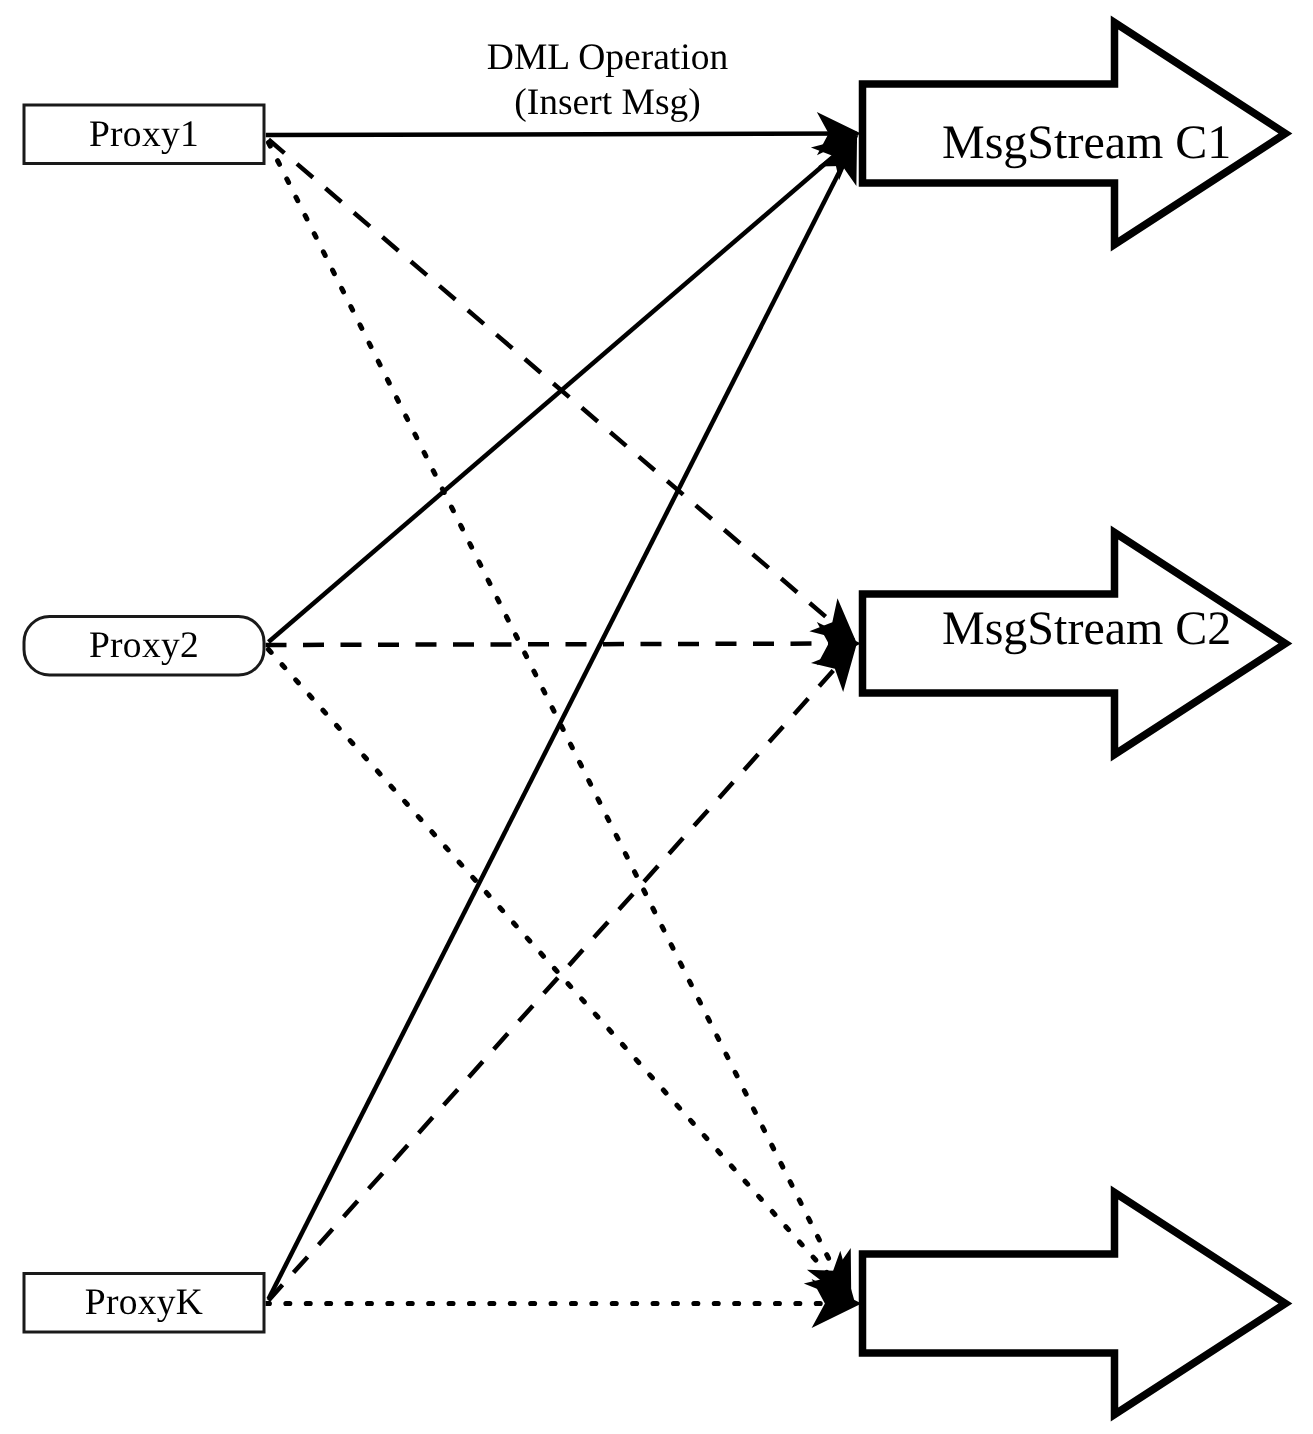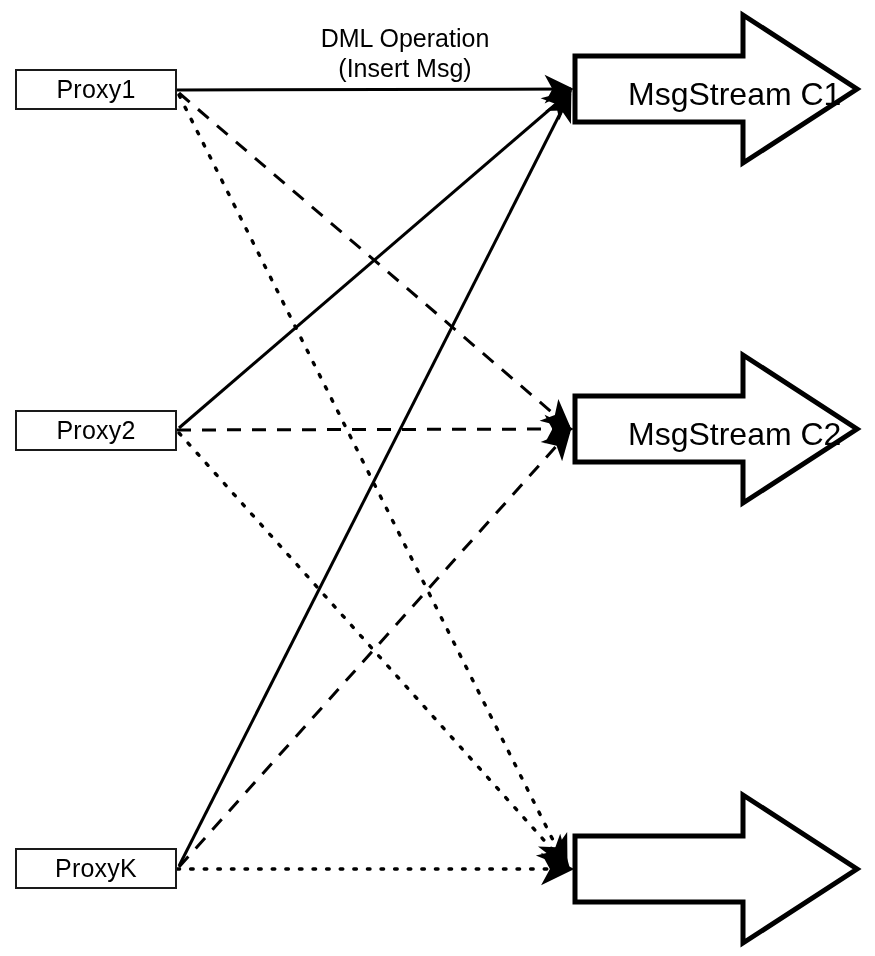--- a/index.html
+++ b/index.html
@@ -1,18 +1,18 @@
 <!DOCTYPE html>
 <html><head>
 <meta charset="utf-8">
 <style>
   html,body{margin:0;padding:0;background:#ffffff;}
   body{width:875px;height:956px;overflow:hidden;
        font-family:"Liberation Sans","DejaVu Sans",sans-serif;}
-  #stage{position:relative;width:875px;height:956px;background:#ffffff;}
+  #stage{position:relative;width:875px;height:956px;background:#ffffff;font-family:Liberation Serif, serif;}
   #wires{position:absolute;left:0;top:0;width:875px;height:956px;}
   .node-box{position:absolute;box-sizing:border-box;background:#ffffff;
             border:2px solid #1a1a1a;display:flex;align-items:center;
             justify-content:center;color:#000000;font-size:25px;
             letter-spacing:.2px;line-height:1;}
   .stream-label{position:absolute;color:#000000;font-size:32px;
                 white-space:nowrap;line-height:1;}
   .caption{position:absolute;color:#000000;font-size:25px;text-align:center;
            line-height:1.18;white-space:pre-line;}
 </style>
@@ -43,24 +43,24 @@
       </g>
   </svg>
 
   <div class="caption" style="left:280px;top:24px;width:250px;">DML Operation
 (Insert Msg)</div>
 
   <div class="node-box" style="left:15px;top:69px;width:162px;height:41px;">
     <span>Proxy1</span>
   </div>
 
-  <div class="node-box" style="left:15px;top:410px;width:162px;height:41px;">
+  <div class="node-box" style="left:15px;top:410px;width:162px;height:41px;border-radius:18px;">
     <span>Proxy2</span>
   </div>
 
   <div class="node-box" style="left:15px;top:848px;width:162px;height:41px;text-align:center;">
     <span>ProxyK</span>
   </div>
 
   <div class="stream-label" style="left:628px;top:78px;">MsgStream C1</div>
-  <div class="stream-label" style="left:628px;top:418px;text-align:center;">MsgStream C2</div>
+  <div class="stream-label" style="left:628px;top:402px;text-align:center;">MsgStream C2</div>
 
 </div>
 
 </body></html>

